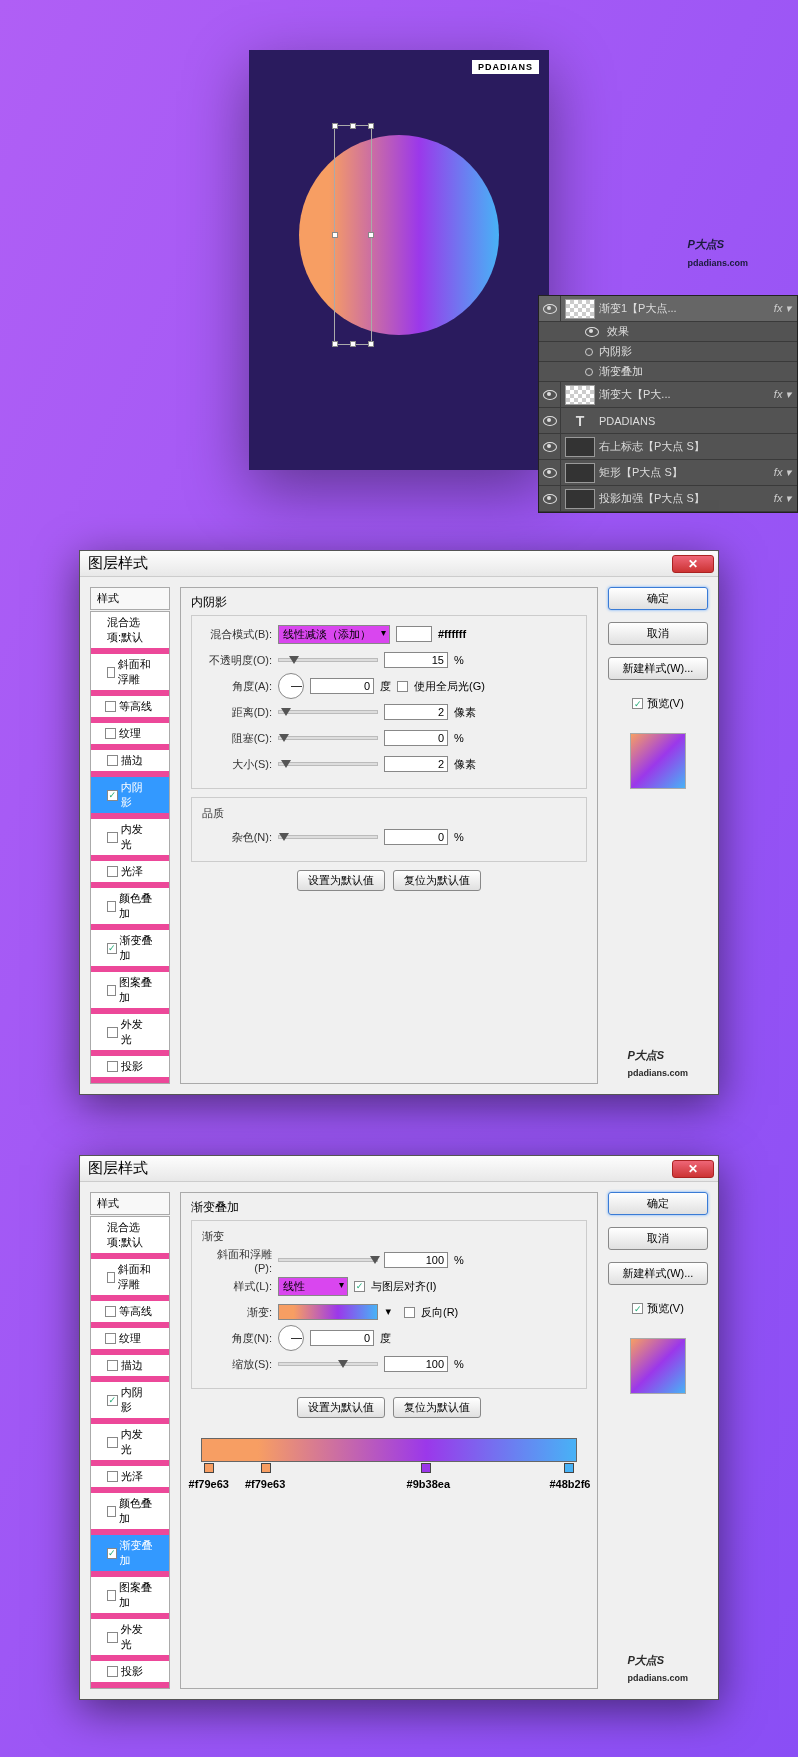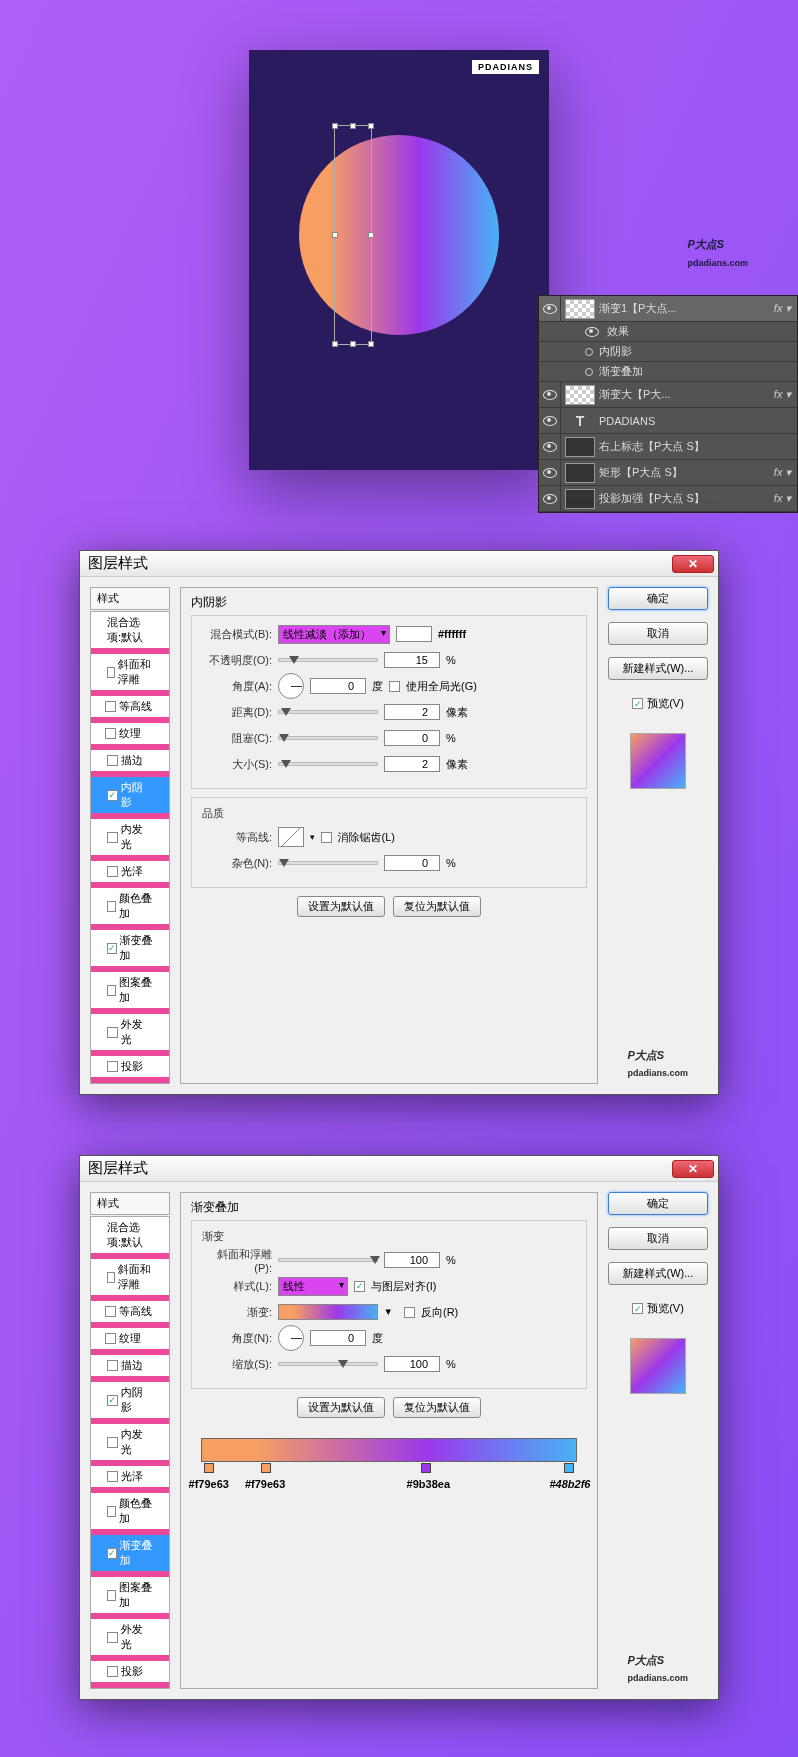--- a/index.html
+++ b/index.html
@@ -47,21 +47,21 @@
 .dlg-btn.primary{border:1px solid #3a7bd5;box-shadow:0 0 3px #6af}
 .section-title{font-size:12px;margin-bottom:4px}
 .fieldset{border:1px solid #ccc;padding:8px 10px;margin-bottom:8px}
 .fieldset-label{font-size:11px;margin-bottom:6px;color:#333}
 .form-row{display:flex;align-items:center;gap:6px;margin-bottom:6px;height:20px}
 .form-label{width:70px;text-align:right;color:#333}
 .select{border:1px solid #888;background:#d946ef;padding:1px 18px 1px 4px;position:relative;min-width:100px}
 .select::after{content:'▾';position:absolute;right:3px;top:1px;font-size:10px}
 .slider-track{flex:1;height:4px;background:#ddd;border:1px solid #bbb;position:relative;max-width:100px}
 .slider-thumb-tri{position:absolute;top:-3px;width:0;height:0;border-left:5px solid transparent;border-right:5px solid transparent;border-top:8px solid #555}
-.num-input{width:56px;border:1px solid #888;background:#fff;padding:1px 11px;text-align:right}
+.num-input{width:64px;border:1px solid #888;background:#fff;padding:1px 3px;text-align:right}
 .color-swatch{width:36px;height:16px;border:1px solid #888;background:#fff}
 .preview-box{width:56px;height:56px;border:1px solid #aaa;margin:10px auto;background:linear-gradient(135deg,#f79e63,#9b38ea,#48b2f6)}
 .angle-dial{width:26px;height:26px;border:1px solid #888;border-radius:50%;position:relative;background:#fff}
 .angle-dial::after{content:'';position:absolute;width:11px;height:1px;background:#333;top:50%;left:50%}
 .contour-swatch{width:26px;height:20px;border:1px solid #888;background:linear-gradient(135deg,#fff 49%,#888 50%,#fff 51%)}
 .gradient-bar{flex:1;height:16px;border:1px solid #888;background:linear-gradient(90deg,#f79e63,#f79e63 15%,#9b38ea 60%,#48b2f6);position:relative;max-width:100px}
 .gradient-bar::after{content:'▾';position:absolute;right:-14px;top:0}
 .big-gradient{margin:20px 10px 4px;height:24px;background:linear-gradient(90deg,#f79e63,#f79e63 15%,#9b38ea 60%,#48b2f6);border:1px solid #666;position:relative}
 .stop-marker{position:absolute;bottom:-12px;width:10px;height:10px;border:1px solid #444}
 .stop-labels{display:flex;margin:16px 10px 10px;font-size:11px;font-weight:bold}
@@ -261,27 +261,20 @@
           <div class="slider-track">
               <div class="slider-thumb-tri" style="left:2%"></div>
             </div>
           <input class="num-input" value="2" style="">
           <span>像素</span>
         </div>
       </div>
       <div class="fieldset">
         <div class="fieldset-label">品质</div>
         <div class="form-row">
-          <span class="form-label">等高线:</span>
-          <div class="contour-swatch"></div>
-            <span style="font-size:9px">▾</span>
-          <span class="chk"></span>
-          <span>消除锯齿(L)</span>
-        </div>
-        <div class="form-row">
           <span class="form-label">杂色(N):</span>
           <div class="slider-track">
               <div class="slider-thumb-tri" style="left:0"></div>
             </div>
           <input class="num-input" value="0" style="">
           <span>%</span>
         </div>
       </div>
       <div style="text-align:center;display:flex;gap:8px;justify-content:center">
         <div class="btn-sm">设置为默认值</div>
@@ -411,21 +404,21 @@
       <div class="big-gradient" id="big-gradient">
           <div class="stop-marker" style="left: calc(2% - 5px); background: rgb(247, 158, 99);"></div>
           <div class="stop-marker" style="left: calc(17% - 5px); background: rgb(247, 158, 99);"></div>
           <div class="stop-marker" style="left: calc(60% - 5px); background: rgb(155, 56, 234);"></div>
           <div class="stop-marker" style="left: calc(98% - 5px); background: rgb(72, 178, 246);"></div>
         </div>
       <div class="stop-labels" id="stop-labels" style="position: relative; height: 16px;">
           <span class="stop-label" style="position: absolute; left: calc(2% - 20px);">#f79e63</span>
           <span class="stop-label" style="position: absolute; left: calc(17% - 20px);">#f79e63</span>
           <span class="stop-label" style="position: absolute; left: calc(60% - 20px);">#9b38ea</span>
-          <span class="stop-label" style="position: absolute; left: calc(98% - 20px); font-style: italic;">#48b2f6</span>
+          <span class="stop-label" style="position: absolute; left: calc(98% - 20px);">#48b2f6</span>
         </div>
     </div>
     <div class="buttons-col">
       <div class="dlg-btn primary">确定</div>
       <div class="dlg-btn">取消</div>
       <div class="dlg-btn">新建样式(W)...</div>
       <div style="display:flex;align-items:center;gap:4px;justify-content:center;margin-top:4px">
         <span class="chk on"></span>
         <span>预览(V)</span>
       </div>

